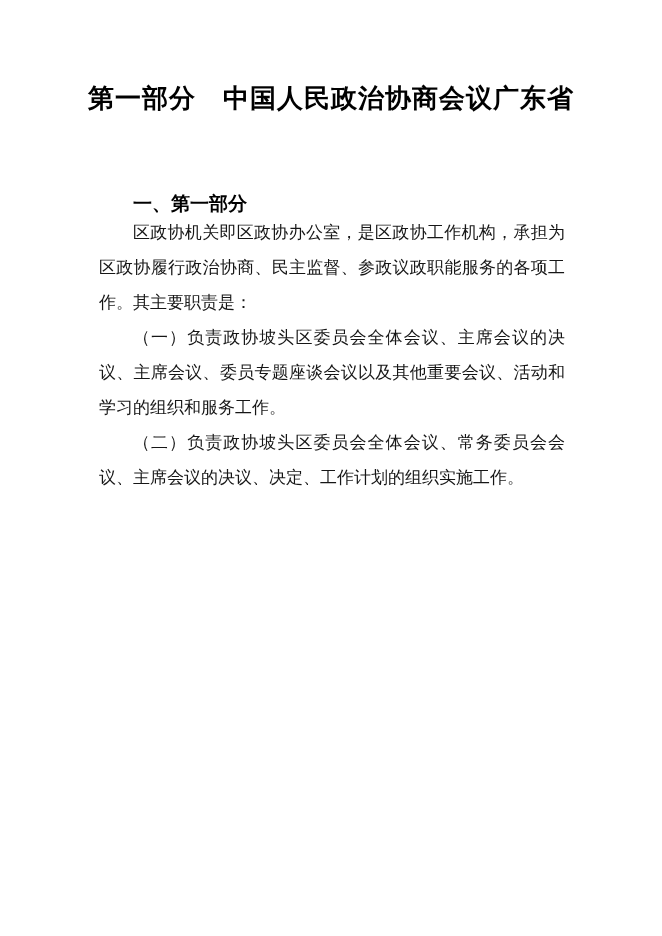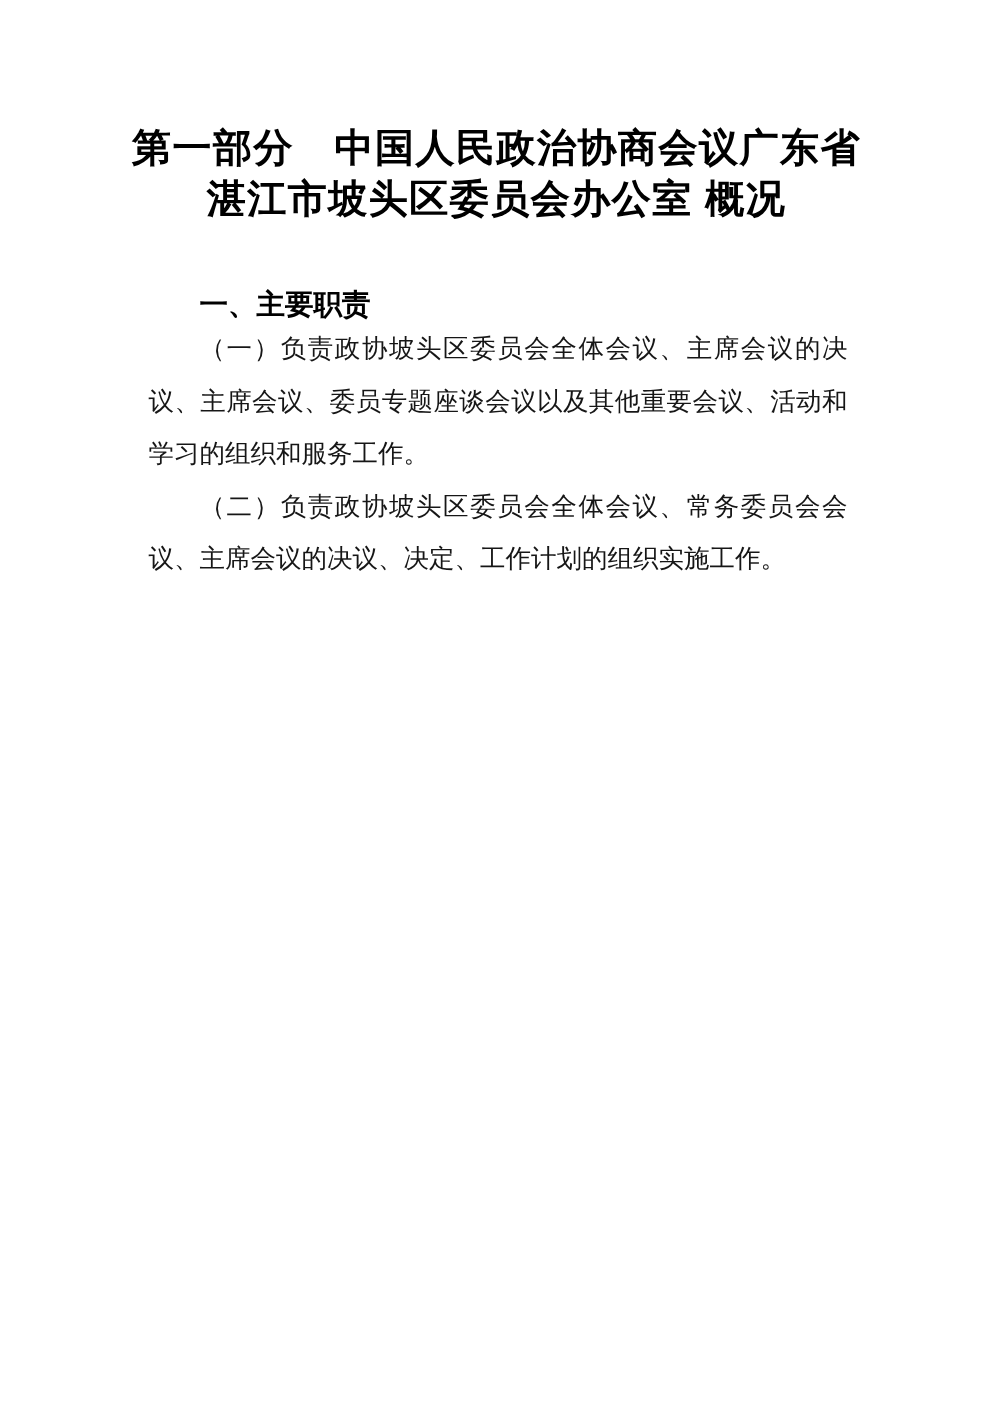--- a/index.html
+++ b/index.html
@@ -55,26 +55,26 @@
     word-break: break-all;
   }
 </style>
 </head>
 <body>
 
 <div class="page">
 
   <div class="doc-title">
     <div>第一部分　中国人民政治协商会议广东省</div>
-    <div>湛江市坡头区委员会办公室 概况</div>
   </div>
 
   <div class="content">
-    <h2 class="section-heading">一、主要职责</h2>
+    <h2 class="section-heading">一、第一部分</h2>
 
+    <p>区政协机关即区政协办公室，是区政协工作机构，承担为区政协履行政治协商、民主监督、参政议政职能服务的各项工作。其主要职责是：</p>
 
     <p>（一）负责政协坡头区委员会全体会议、主席会议的决议、主席会议、委员专题座谈会议以及其他重要会议、活动和学习的组织和服务工作。</p>
 
     <p>（二）负责政协坡头区委员会全体会议、常务委员会会议、主席会议的决议、决定、工作计划的组织实施工作。</p>
 
 
 
   </div>
 
 </div>

